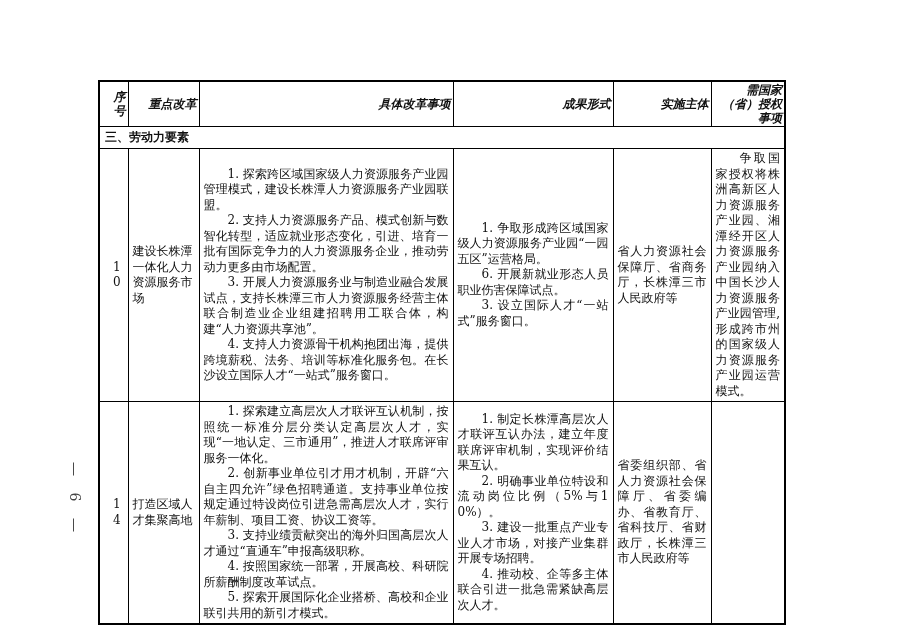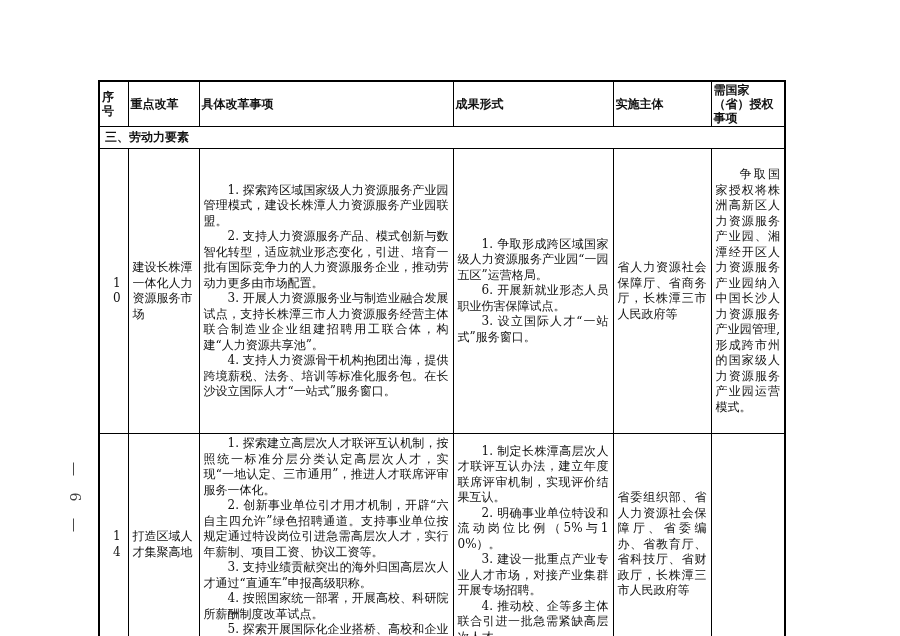--- a/index.html
+++ b/index.html
@@ -42,37 +42,38 @@
   }
   .doc-table th, .doc-table td {
     border: 1px solid #000;
     padding: 2px 13px;
     vertical-align: middle;
     word-break: break-all;
     overflow: hidden;
   }
   .doc-table th {
     font-weight: bold;
-    text-align: left;
+    text-align: right;
     height: 27px;
     padding: 1px 2px;
     line-height: 14px;
+    font-style: italic;
   }
   .section-row td {
     font-weight: bold;
     text-align: left;
     height: 22px;
     padding: 2px 5px;
     margin-top: 44px;
   }
   td.cell-no { text-align: center; }
   td.cell-reform { text-align: left; padding: 20px 4px; }
   td.cell-items, td.cell-results { padding: 2px 4px; }
   td.cell-impl { text-align: justify; padding: 2px 4px; }
-  td.cell-auth { padding: 18px 4px; }
+  td.cell-auth { padding: 2px 4px; }
   .doc-table p {
     margin: 0;
     text-indent: 2em;
     text-align: justify;
   }
   tr.row-10 > td { height: 210px; }
   tr.row-11 > td { height: 203px; }
 </style>
 </head>
 <body>

